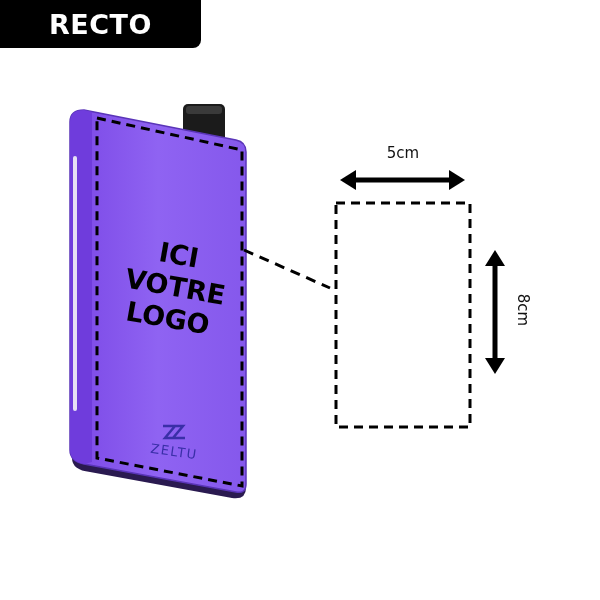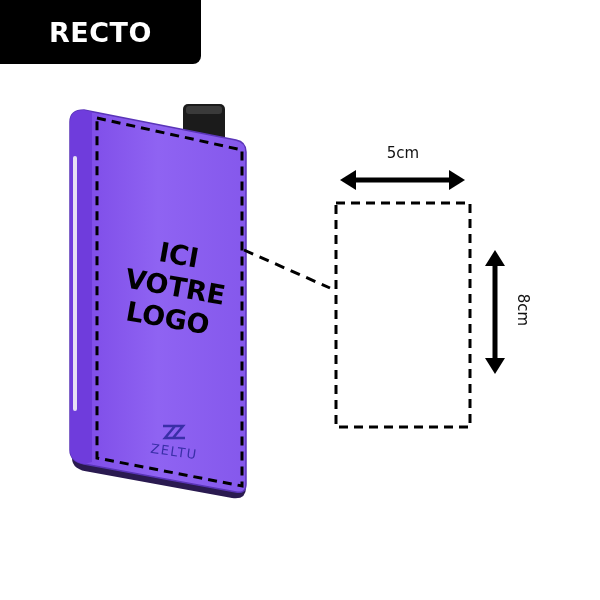--- a/index.html
+++ b/index.html
@@ -1,18 +1,18 @@
 <!DOCTYPE html>
 <html><head>
   <meta charset="utf-8">
   <style>
     html, body { margin: 0; padding: 0; background: #ffffff; }
     body { width: 600px; height: 600px; position: relative; overflow: hidden; font-family: "DejaVu Sans", sans-serif; }
     .badge {
-      position: absolute; left: 0; top: 0; width: 201px; height: 64px;
+      position: absolute; left: 0; top: 0; width: 201px; height: 48px;
       background: #000; border-bottom-right-radius: 8px;
       display: flex; align-items: center; justify-content: center;
     }
     .badge span {
       color: #fff; font-weight: bold; font-size: 27px; letter-spacing: 0.5px;
       font-family: "DejaVu Sans", sans-serif;
     }
     svg.scene { position: absolute; left: 0; top: 0; }
     .logo-text {
       font-family: "DejaVu Sans", sans-serif; font-weight: bold; fill: #000;

